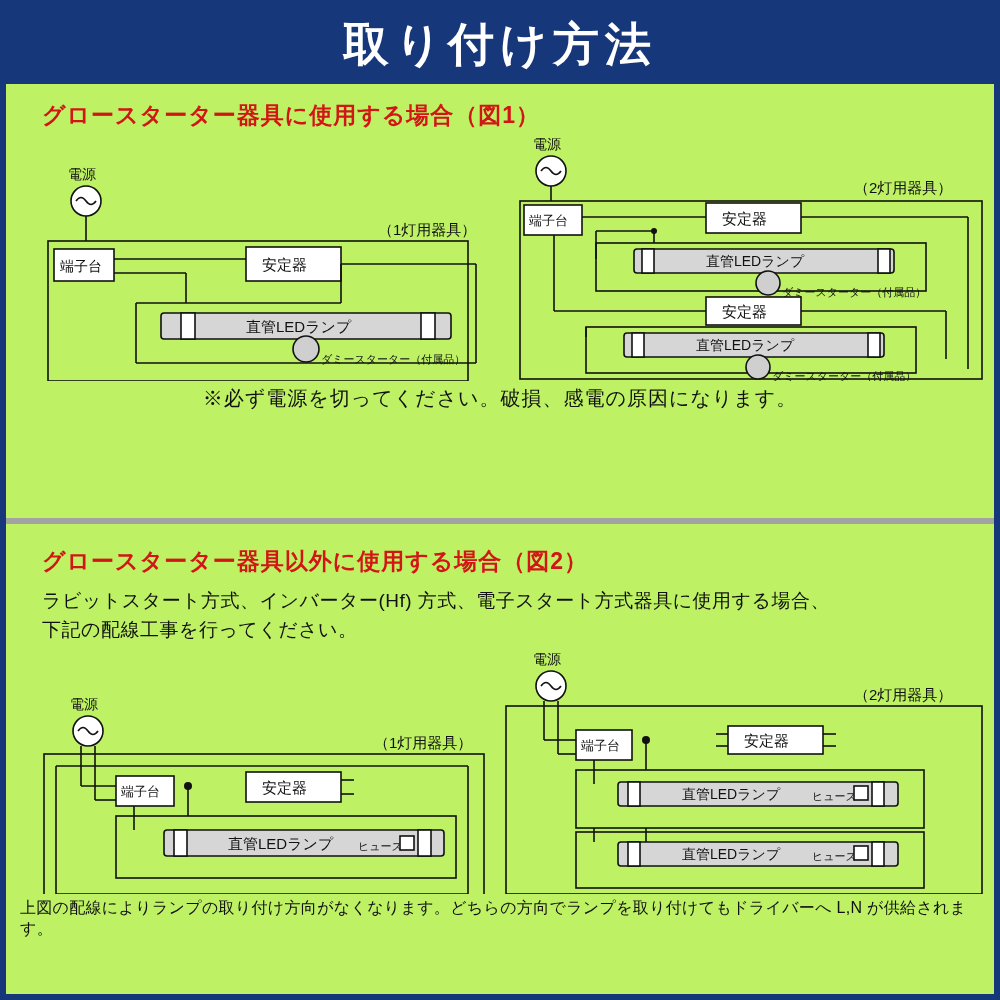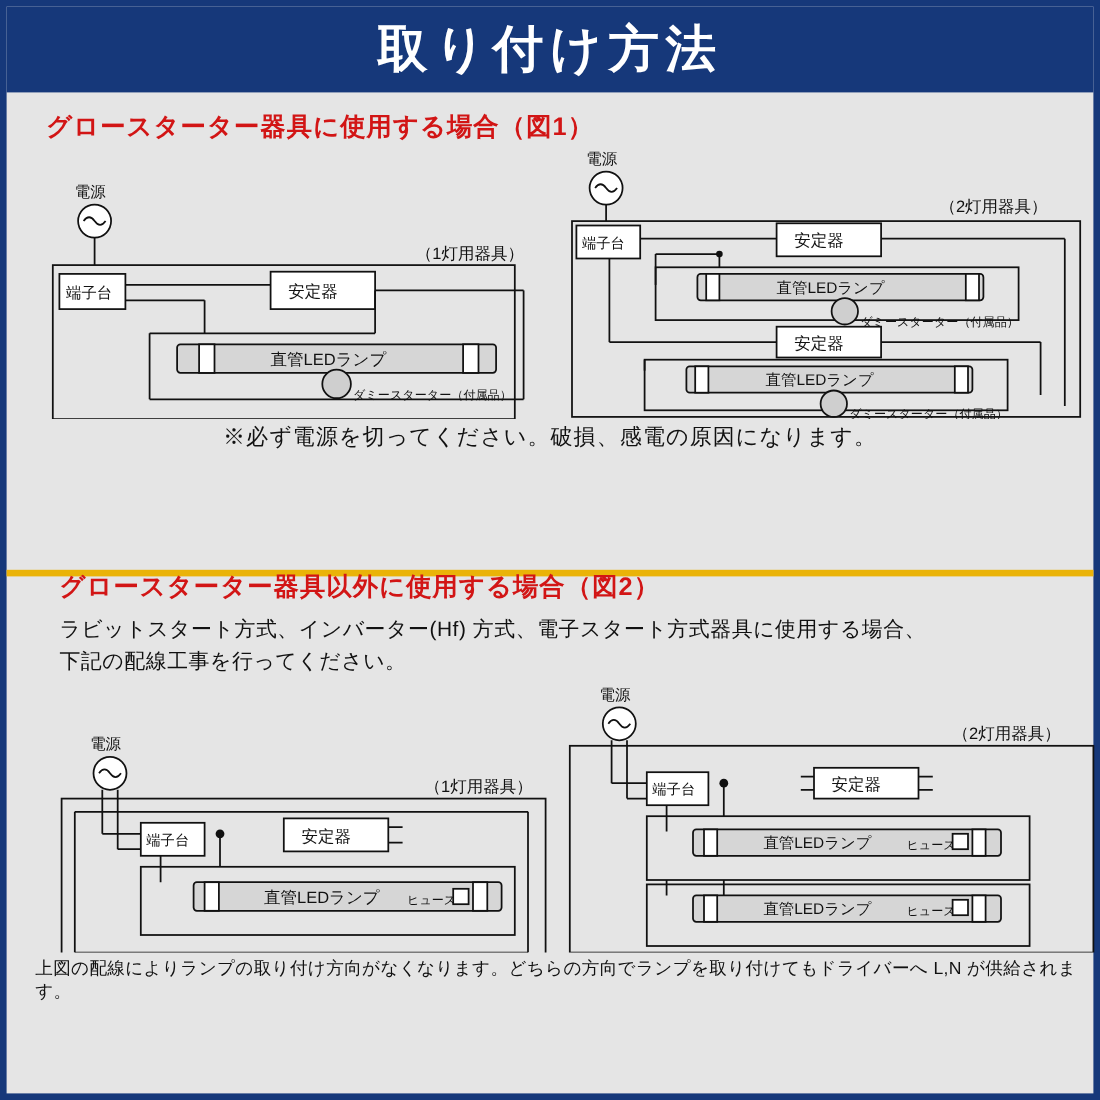--- a/index.html
+++ b/index.html
@@ -13,21 +13,21 @@
     font-family: "Liberation Sans", sans-serif;
     color: #111;
     overflow: hidden;
   }
   .page {
     position: relative;
     width: 1000px;
     height: 1000px;
     box-sizing: border-box;
     border: 6px solid #16387a;
-    background: #e5e5e5;
+    background: #bef264;
   }
   
   .title-bar {
     position: absolute;
     left: 0; top: 0;
     width: 988px;
     height: 78px;
     background: #16387a;
     display: flex;
     align-items: center;
@@ -39,22 +39,22 @@
     font-weight: bold;
     letter-spacing: 6px;
   }
   
   .section {
     position: absolute;
     left: 0;
     width: 988px;
     box-sizing: border-box;
   }
-  .sec1 { top: 78px; height: 440px; border-bottom: 6px solid #eab308; }
-  .sec2 { top: 496px; height: 464px; padding-left: 12px; }
+  .sec1 { top: 78px; height: 440px; border-bottom: 6px solid #a3a3a3; }
+  .sec2 { top: 524px; height: 464px; }
 
   .sec-heading {
     color: #d21515;
     font-size: 23px;
     font-weight: bold;
     margin: 16px 0 0 36px;
     letter-spacing: 1px;
   }
   .sec-body {
     font-size: 19px;

